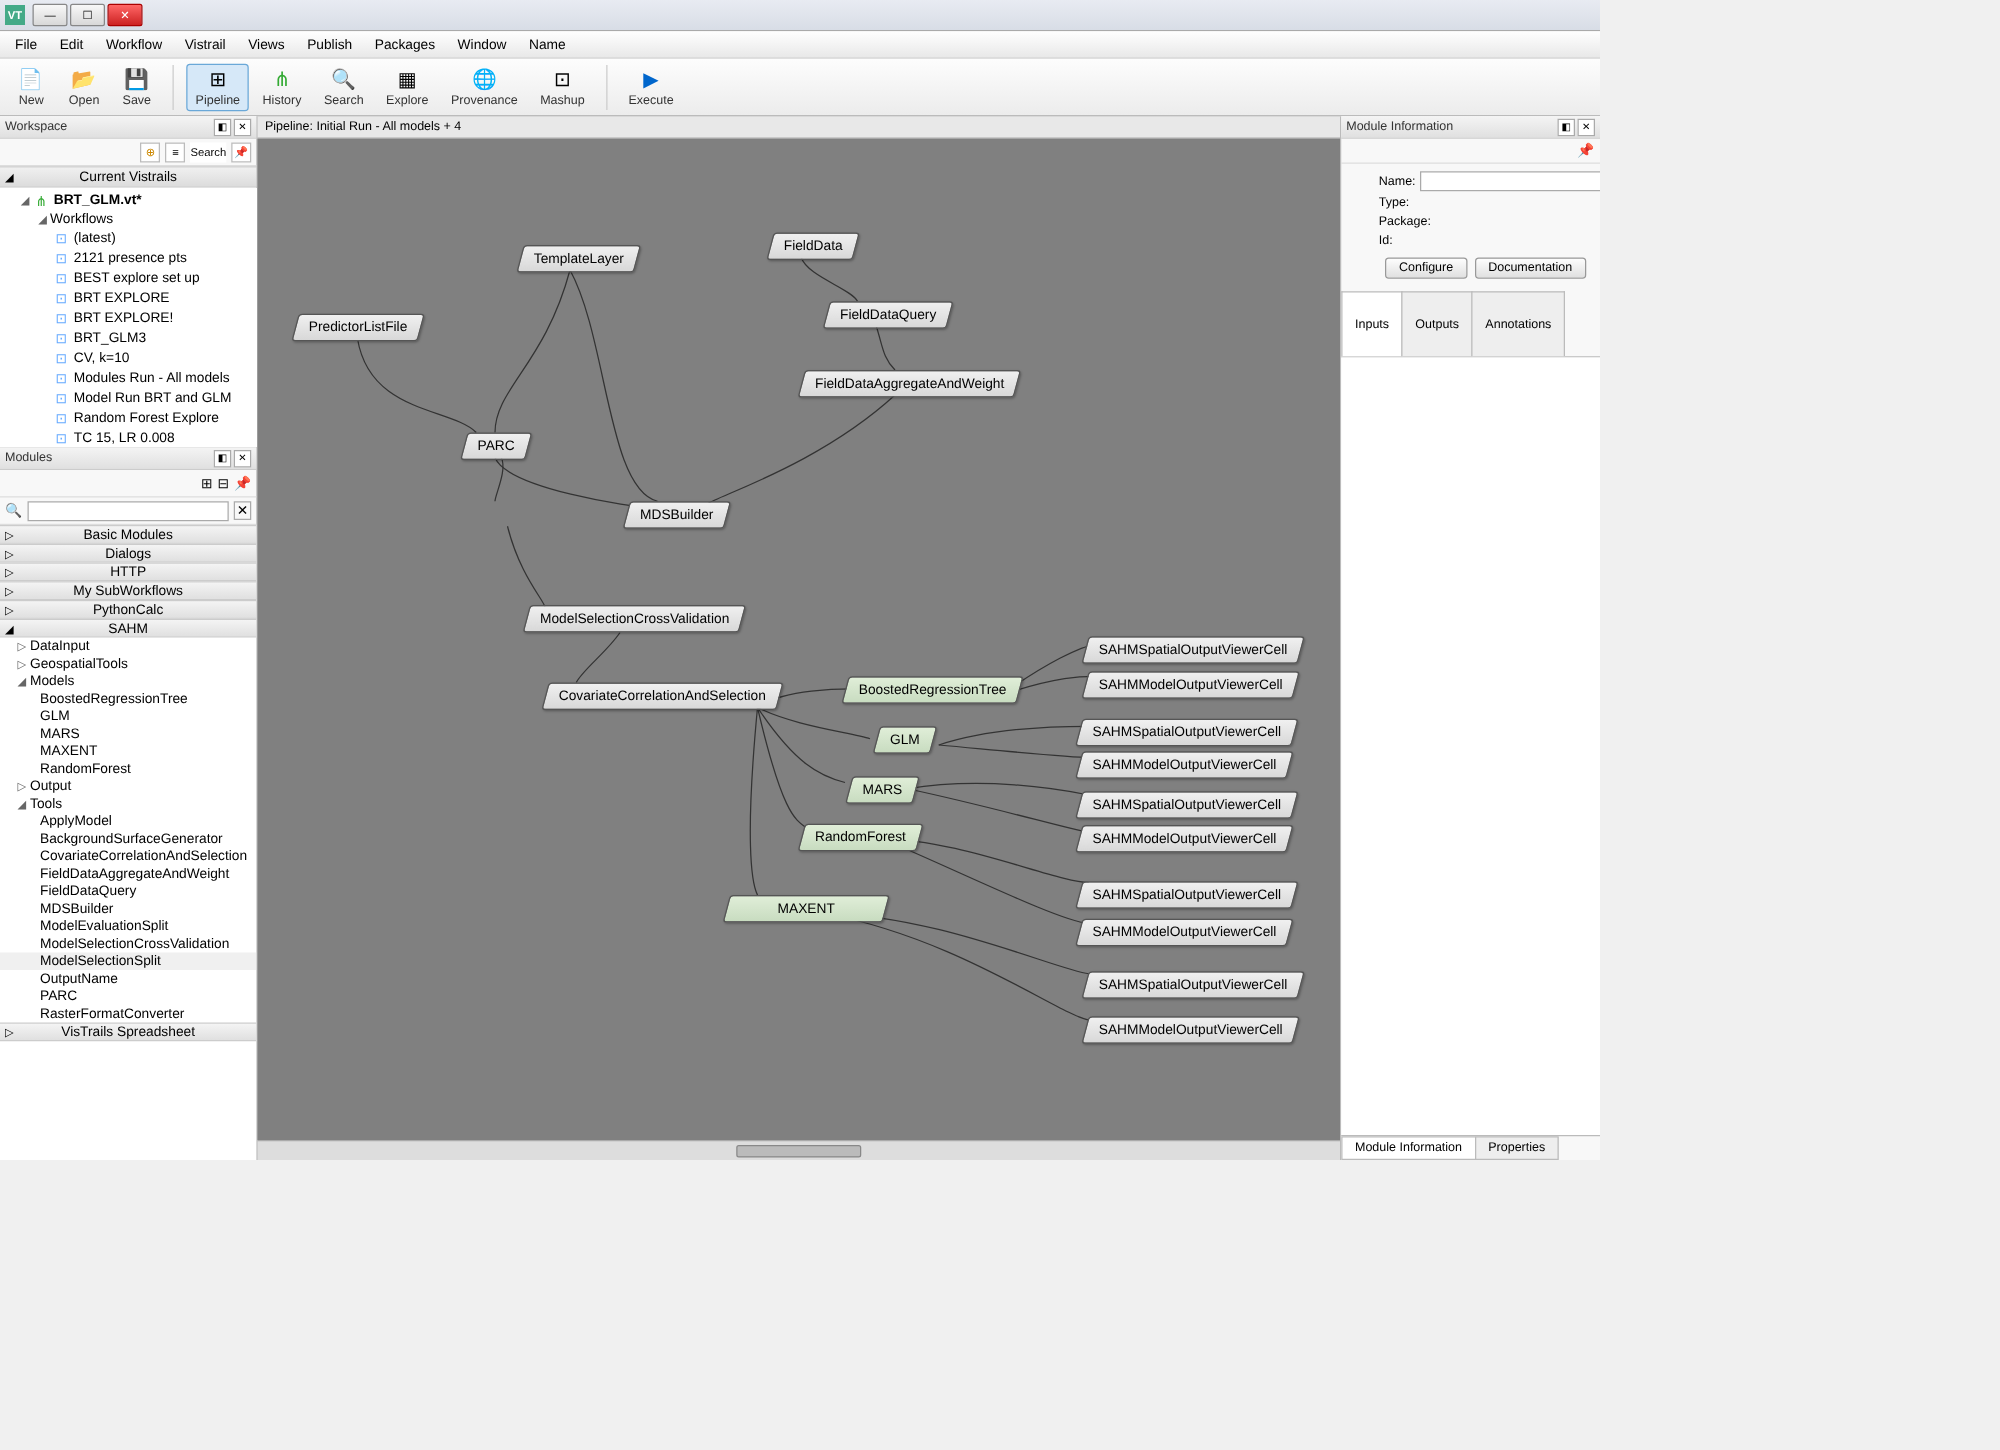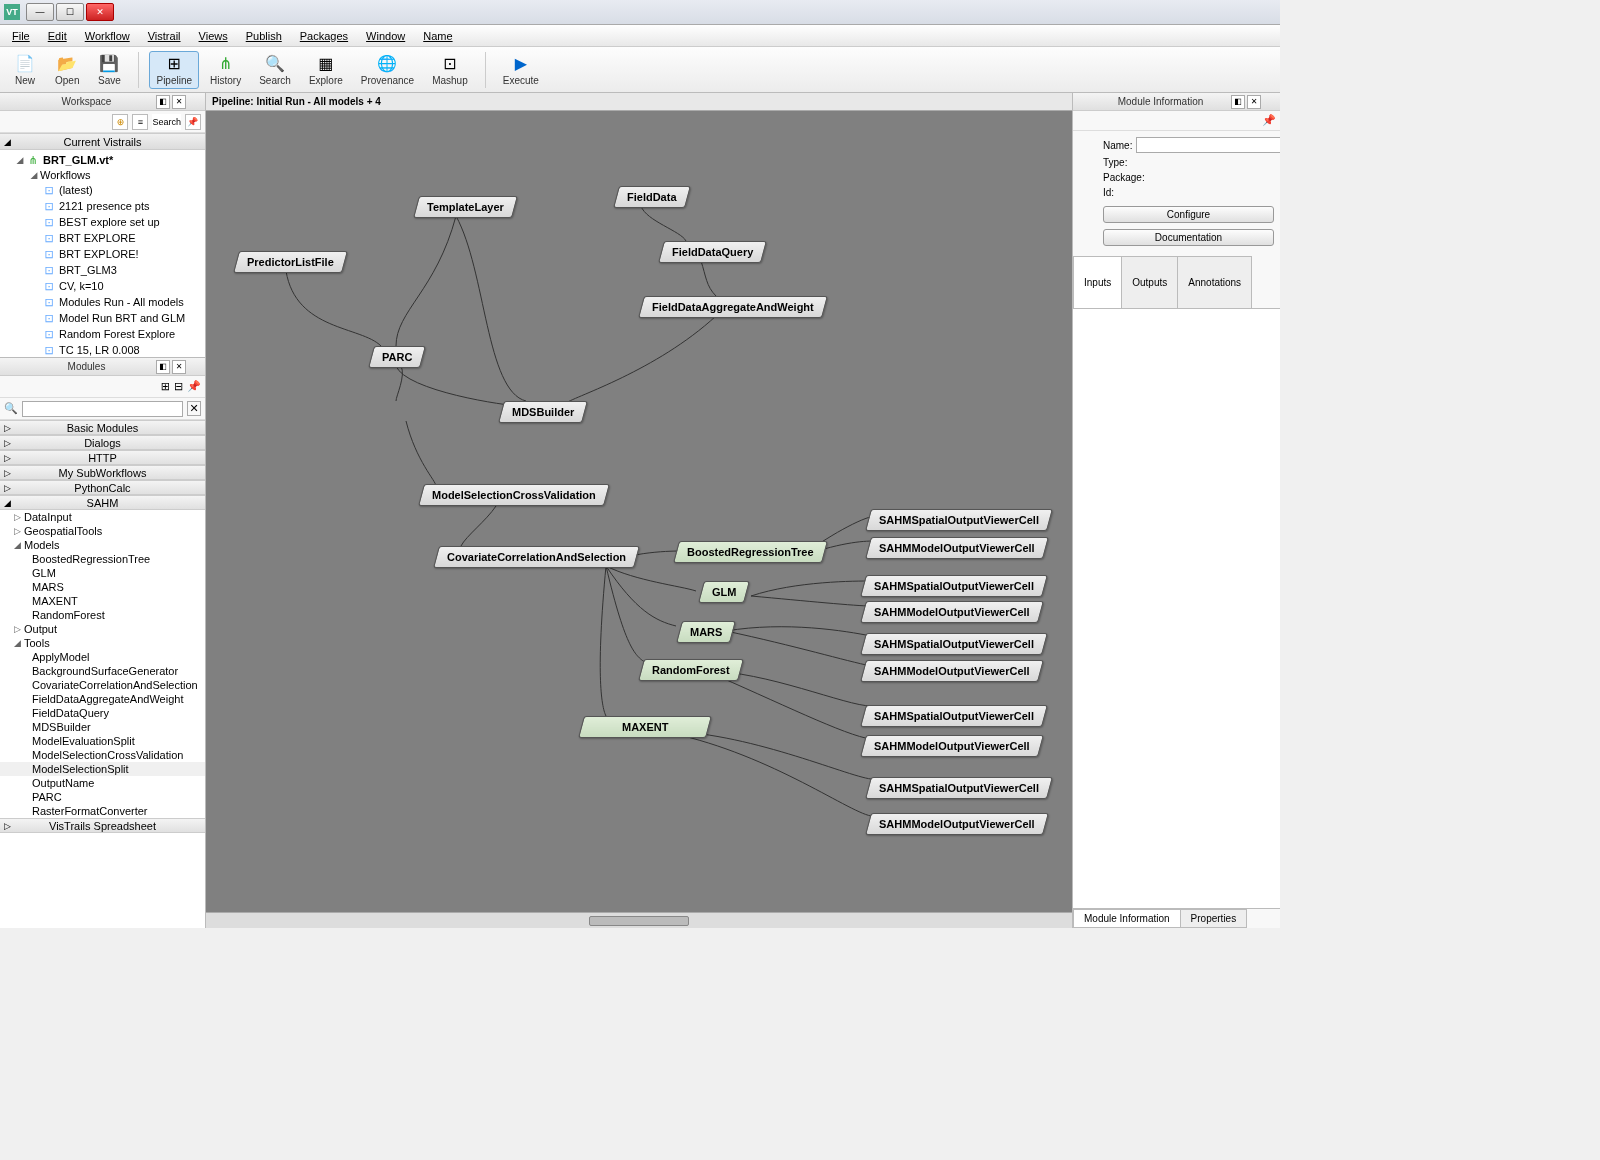--- a/index.html
+++ b/index.html
@@ -7,39 +7,39 @@
 
 
 .titlebar { height: 25px; background: linear-gradient(#e8ebf2, #d8dde6); border-bottom: 1px solid #aaa; display: flex; align-items: center; padding: 0 4px; }
 .titlebar .appicon { width: 16px; height: 16px; background: #4a8; margin-right: 6px; display: inline-flex; align-items: center; justify-content: center; color: #fff; font-weight: bold; font-size: 9px; }
 .titlebar .title { flex: 1; color: #333; }
 .win-btns { display: flex; gap: 2px; }
 .win-btn { width: 28px; height: 18px; background: linear-gradient(#f8f8f8,#d8d8d8); border: 1px solid #888; border-radius: 2px; display: flex; align-items: center; justify-content: center; font-size: 9px; }
 .win-btn.close { background: linear-gradient(#f66,#c22); color: #fff; border-color: #a00; }
 
 
-.menubar { height: 22px; background: linear-gradient(#fff,#e8e8e8); border-bottom: 1px solid #ccc; display: flex; align-items: center; padding: 0 4px; gap: 2px; text-decoration: underline; }
+.menubar { height: 22px; background: linear-gradient(#fff,#e8e8e8); border-bottom: 1px solid #ccc; display: flex; align-items: center; padding: 0 4px; gap: 2px; }
 .menubar span { padding: 2px 8px; cursor: default; }
 
 
 .toolbar { height: 46px; background: linear-gradient(#fdfdfd,#ececec); border-bottom: 1px solid #bbb; display: flex; align-items: center; padding: 2px 6px; gap: 4px; }
 .tbtn { display: flex; flex-direction: column; align-items: center; justify-content: center; padding: 2px 6px; border: 1px solid transparent; border-radius: 3px; cursor: pointer; min-width: 38px; }
 .tbtn.active { background: #d6e8f8; border-color: #6aa8d8; }
 .tbtn .ticon { width: 20px; height: 20px; display: flex; align-items: center; justify-content: center; font-size: 16px; }
 .tbtn .tlabel { font-size: 10px; margin-top: 1px; color: #333; }
 .tb-sep { width: 1px; height: 36px; background: #ccc; margin: 0 6px; }
 
 
 .main { display: flex; height: calc(100% - 93px); }
 .left { width: 206px; display: flex; flex-direction: column; border-right: 1px solid #bbb; background: #f8f8f8; }
-.center { flex: 1; display: flex; flex-direction: column; background: #999; position: relative; font-weight: bold; }
+.center { flex: 1; display: flex; flex-direction: column; background: #999; position: relative; }
 .right { width: 208px; border-left: 1px solid #bbb; background: #f8f8f8; display: flex; flex-direction: column; }
 
 
-.panel-hdr { height: 18px; background: linear-gradient(#f4f4f4,#e0e0e0); border-bottom: 1px solid #ccc; display: flex; align-items: center; padding: 0 19px; text-align: center; }
+.panel-hdr { height: 18px; background: linear-gradient(#f4f4f4,#e0e0e0); border-bottom: 1px solid #ccc; display: flex; align-items: center; padding: 0 4px; }
 .panel-hdr .ptitle { flex: 1; font-size: 10px; color: #333; }
 .panel-hdr .pbtn { width: 14px; height: 14px; margin-left: 2px; border: 1px solid #aaa; background: #fff; font-size: 8px; display: flex; align-items:center; justify-content:center; cursor:pointer; }
 
 
 .workspace { flex: 0 0 auto; display: flex; flex-direction: column; height: 265px; border-bottom: 1px solid #bbb; }
 .ws-tools { height: 22px; border-bottom: 1px solid #ddd; display: flex; align-items: center; justify-content: flex-end; padding: 0 4px; gap: 4px; }
 .ws-tools .wsicon { width:16px; height:16px; border:1px solid #bbb; background:#fff; font-size:9px; display:flex; align-items:center; justify-content:center; cursor:pointer; }
 .ws-section { height: 17px; background: linear-gradient(#f0f0f0,#dcdcdc); border: 1px solid #ccc; border-left:none; border-right:none; display: flex; align-items: center; justify-content: center; font-size: 10px; position: relative; }
 .ws-section .arr { position: absolute; left: 4px; font-size: 9px; }
 .tree { flex: 1; overflow-y: auto; padding: 2px 0; background: #fff; }
@@ -75,21 +75,21 @@
 .node.green { background: linear-gradient(#e0eed8,#c8dcc0); }
 
 svg.edges { position: absolute; top: 0; left: 0; width: 100%; height: 100%; pointer-events: none; }
 svg.edges path { stroke: #333; stroke-width: 1; fill: none; }
 
 
 .mi-body { padding: 6px; display: flex; flex-direction: column; gap: 4px; flex: 0 0 auto; margin-left: 24px; }
 .mi-row { display: flex; align-items: center; gap: 4px; }
 .mi-row label { width: 48px; font-size: 10px; }
 .mi-row input { flex: 1; height: 16px; border: 1px solid #aaa; padding: 0 2px; }
-.mi-btns { display: flex; gap: 6px; justify-content: space-between; padding: 4px 0; flex-direction: column; }
+.mi-btns { display: flex; gap: 6px; justify-content: center; padding: 4px 0; }
 .mi-btns button { padding: 2px 10px; border: 1px solid #999; background: linear-gradient(#fdfdfd,#e0e0e0); border-radius: 3px; font-size:10px; cursor:pointer; }
 .mi-tabs { display: flex; border-bottom: 1px solid #bbb; }
 .mi-tab { padding: 20px 10px; border: 1px solid #bbb; border-bottom: none; background: #eee; font-size: 10px; margin-right: -1px; cursor:pointer; }
 .mi-tab.active { background: #fff; }
 .mi-content { flex: 1; background: #fff; }
 .bottom-tabs { display: flex; border-top: 1px solid #bbb; }
 .bottom-tabs .btab { padding: 3px 10px; border: 1px solid #bbb; background: #eee; font-size:10px; margin-right:-1px; cursor:pointer;}
 .bottom-tabs .btab.active { background: #fff; }
 .wsicon { cursor:pointer; }
 </style>

